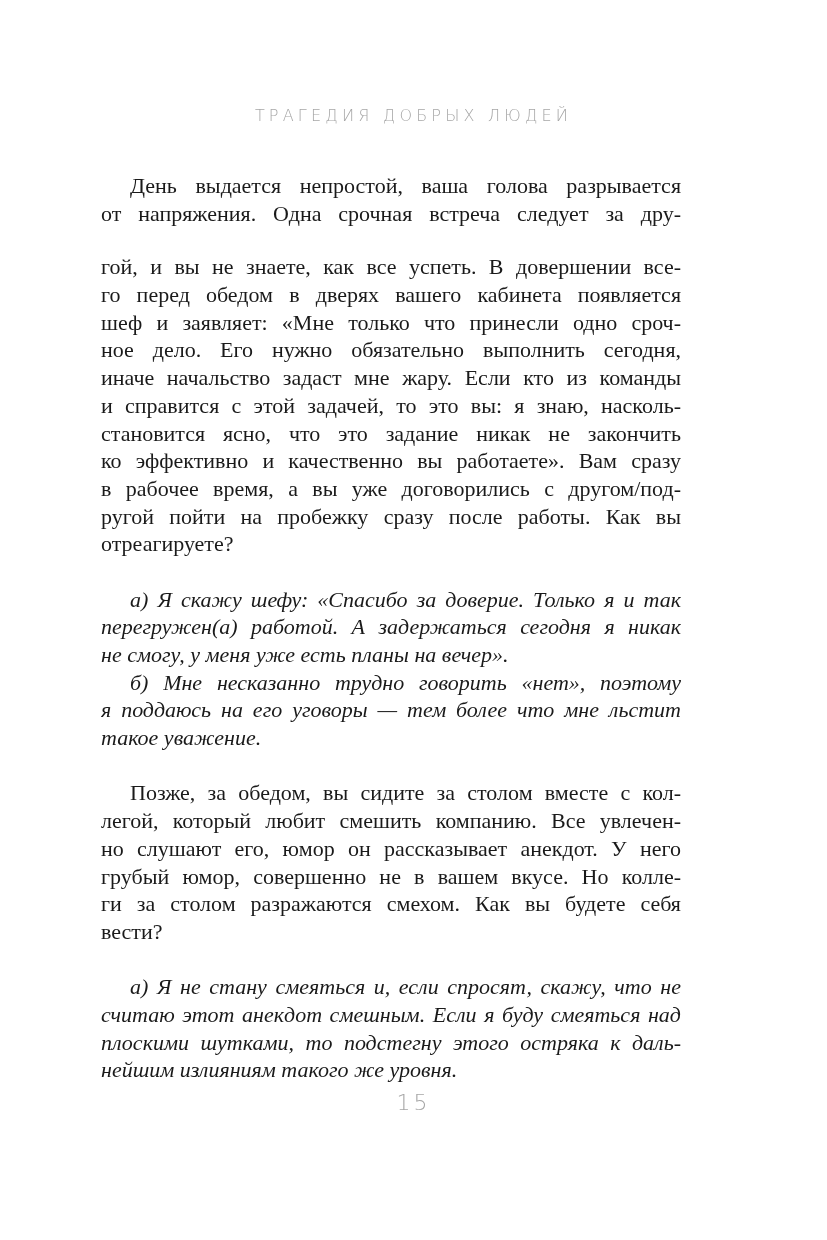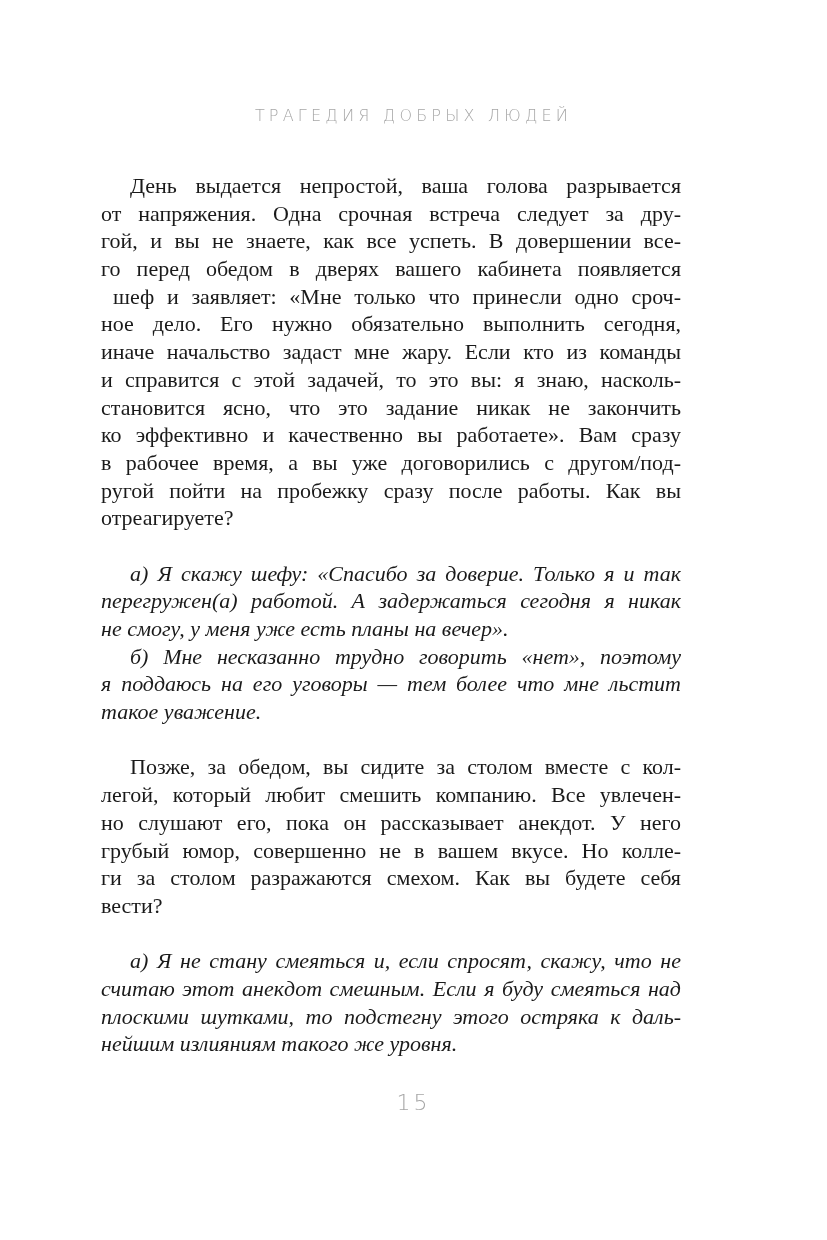--- a/index.html
+++ b/index.html
@@ -73,23 +73,23 @@
 </head>
 <body>
 
 <div class="running-head">Трагедия добрых людей</div>
 
 <div class="text-block">
 
   <div>
     <div class="line indent" style="white-space: nowrap; overflow: hidden;">День выдается непростой, ваша голова разрывается</div>
     <div class="line" style="white-space: nowrap; overflow: hidden;">от напряжения. Одна срочная встреча следует за дру-</div>
-    <div class="line" style="white-space: nowrap; overflow: hidden;">гой, и вы не знаете, как все успеть. В довершении все-</div>
+    <div class="line" style="white-space: nowrap; overflow: hidden; margin-top: 26px;">гой, и вы не знаете, как все успеть. В довершении все-</div>
     <div class="line" style="white-space: nowrap; overflow: hidden;">го перед обедом в дверях вашего кабинета появляется</div>
-    <div class="line" style="white-space: nowrap; overflow: hidden; margin-left: 12px;">шеф и заявляет: «Мне только что принесли одно сроч-</div>
+    <div class="line" style="white-space: nowrap; overflow: hidden;">шеф и заявляет: «Мне только что принесли одно сроч-</div>
     <div class="line" style="white-space: nowrap; overflow: hidden;">ное дело. Его нужно обязательно выполнить сегодня,</div>
     <div class="line" style="white-space: nowrap; overflow: hidden;">иначе начальство задаст мне жару. Если кто из команды</div>
     <div class="line" style="white-space: nowrap; overflow: hidden;">и справится с этой задачей, то это вы: я знаю, насколь-</div>
     <div class="line" style="white-space: nowrap; overflow: hidden;">становится ясно, что это задание никак не закончить</div>
     <div class="line" style="white-space: nowrap; overflow: hidden;">ко эффективно и качественно вы работаете». Вам сразу</div>
     <div class="line" style="white-space: nowrap; overflow: hidden;">в рабочее время, а вы уже договорились с другом/под-</div>
     <div class="line" style="white-space: nowrap; overflow: hidden;">ругой пойти на пробежку сразу после работы. Как вы</div>
     <div class="line last" style="white-space: nowrap; overflow: hidden;">отреагируете?</div>
   </div>
 
@@ -106,21 +106,21 @@
       <div class="line" style="white-space: nowrap; overflow: hidden;">я поддаюсь на его уговоры — тем более что мне льстит</div>
       <div class="line last" style="white-space: nowrap; overflow: hidden;">такое уважение.</div>
     </div>
   </div>
 
   <div class="gap"></div>
 
   <div>
     <div class="line indent" style="white-space: nowrap; overflow: hidden;">Позже, за обедом, вы сидите за столом вместе с кол-</div>
     <div class="line" style="white-space: nowrap; overflow: hidden;">легой, который любит смешить компанию. Все увлечен-</div>
-    <div class="line" style="white-space: nowrap; overflow: hidden;">но слушают его, пока он рассказывает анекдот. У него</div>
+    <div class="line" style="white-space: nowrap; overflow: hidden;">но слушают его, юмор он рассказывает анекдот. У него</div>
     <div class="line" style="white-space: nowrap; overflow: hidden;">грубый юмор, совершенно не в вашем вкусе. Но колле-</div>
     <div class="line" style="white-space: nowrap; overflow: hidden;">ги за столом разражаются смехом. Как вы будете себя</div>
     <div class="line last" style="white-space: nowrap; overflow: hidden;">вести?</div>
   </div>
 
   <div class="gap"></div>
 
   <div class="italic">
     <div>
       <div class="line indent" style="white-space: nowrap; overflow: hidden;">а) Я не стану смеяться и, если спросят, скажу, что не</div>

